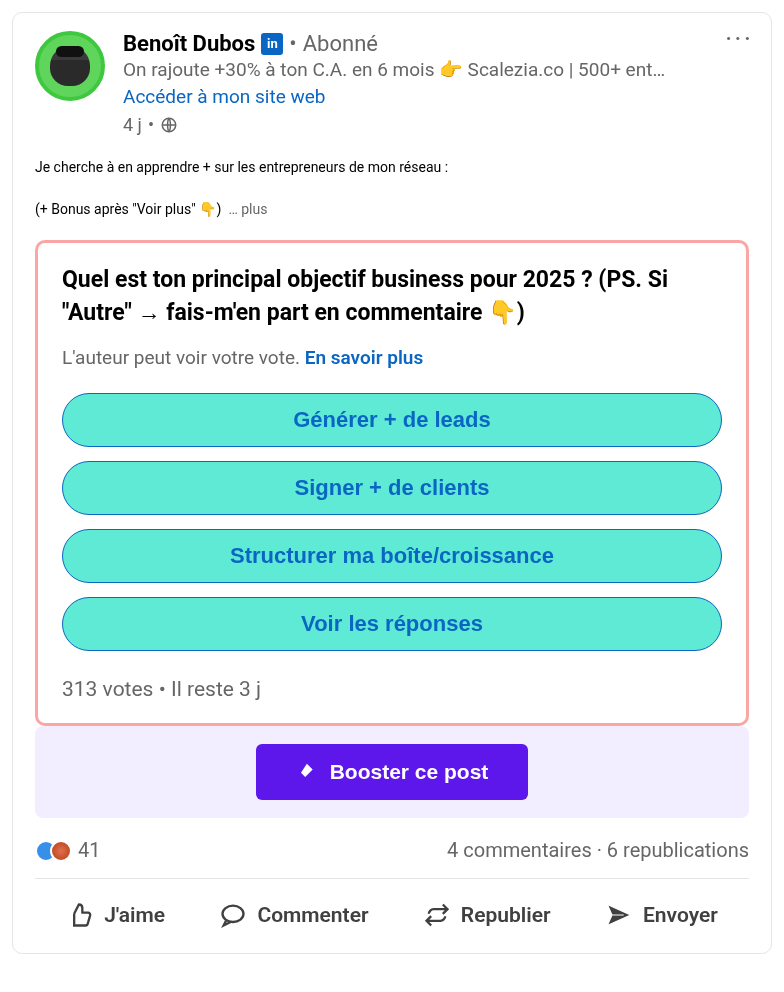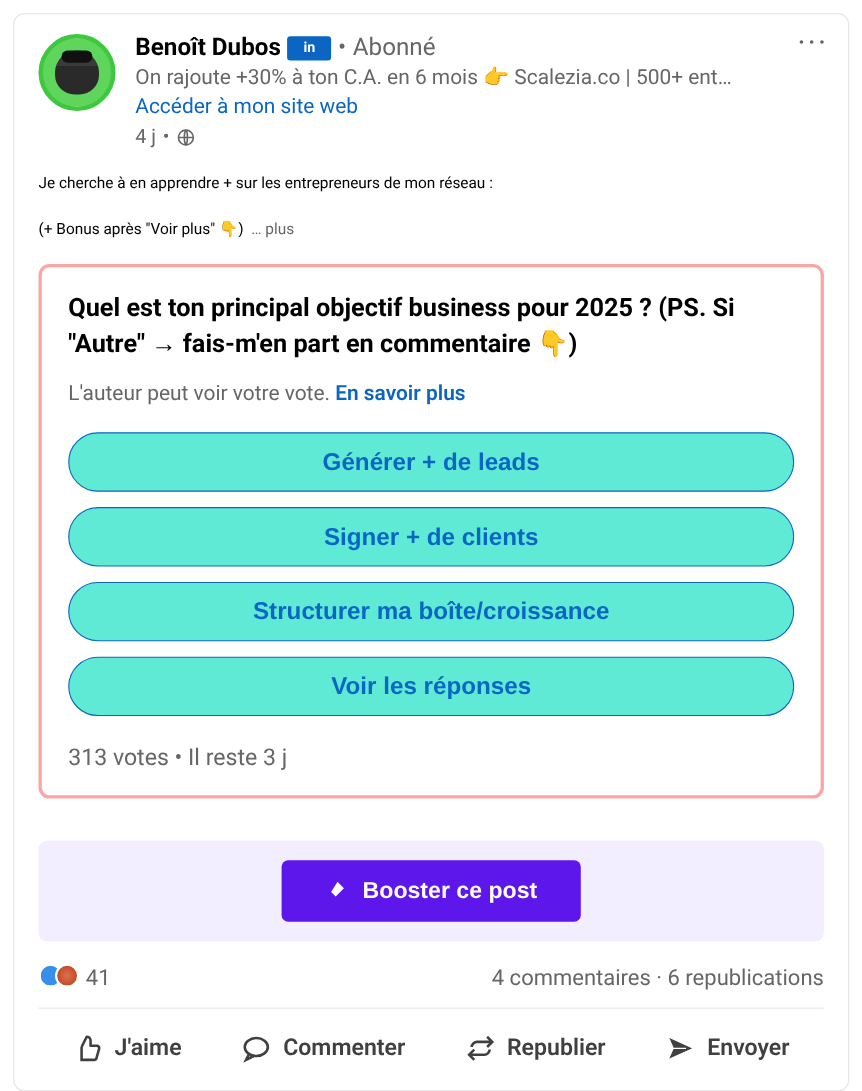--- a/index.html
+++ b/index.html
@@ -33,21 +33,21 @@
     .avatar::before{
       content:"";
       position:absolute; left:28%; top:18%; width:44%; height:18%;
       background:#111; border-radius:8px;
       z-index:2;
     }
     .head-info { margin-left: 18px; flex: 1; min-width: 0; }
     .name-line { display: flex; align-items: center; gap: 6px; font-size: 22px; }
     .name { font-weight: 700; color: #000; }
     .li-badge {
-      display:inline-flex; width:40px; height:22px; background:#0a66c2;
+      display:inline-flex; width:22px; height:22px; background:#0a66c2;
       color:#fff; font-size:13px; font-weight:700; align-items:center; justify-content:center;
       border-radius:3px;
     }
     .dot { color:#666; }
     .follower { color:#666; font-weight:400; }
     .headline { color:#666; font-size: 19px; margin-top: 2px; white-space: nowrap; overflow: hidden; text-overflow: ellipsis; }
     .site-link { color:#0a66c2; font-weight:400; font-size:19px; margin-top:4px; cursor:pointer; }
     .time-row { display:flex; align-items:center; gap:6px; color:#666; font-size:18px; margin-top:6px;}
     .globe-icon { width:18px; height:18px; }
     .more-button { position:absolute; right:-4px; top:-6px; color:#666; font-size:28px; letter-spacing:2px; cursor:pointer; line-height:1;}
@@ -61,34 +61,34 @@
     .poll-note { margin-top:16px; color:#666; font-size:19px;}
     .poll-note a { color:#0a66c2; font-weight:600; text-decoration:none; cursor:pointer;}
     .poll-options { margin-top:24px; display:flex; flex-direction:column; gap:14px;}
     .poll-option {
       border:1.5px solid #0a66c2; color:#0a66c2; background:#5eead4;
       border-radius: 28px; padding: 13px 10px; font-size:22px; font-weight:700;
       text-align:center; cursor:pointer;
     }
     .poll-stats { margin-top:26px; color:#666; font-size:21px;}
     .boost-wrap {
-      margin-top:38px; background:#f3eeff; border-radius:8px; padding:18px;
+      background:#f3eeff; border-radius:8px; padding:18px;
       display:flex; justify-content:center;
     }
     .boost-btn {
       background:#5e17eb; color:#fff; border:none; border-radius:6px;
       padding: 16px 40px; font-size:21px; font-weight:600; cursor:pointer;
       display:flex; align-items:center; gap:14px;
     }
     .boost-btn svg { width:20px; height:20px;}
     .reactions-row {
       display:flex; align-items:center; justify-content:space-between;
       margin-top:20px; font-size:20px; color:#666;
     }
-    .reactions-left { display:flex; align-items:flex-start; gap:6px;}
+    .reactions-left { display:flex; align-items:flex-end; gap:6px;}
     .reaction-icons { display:flex; }
     .reaction-icon {
       width:22px; height:22px; border-radius:50%; border:2px solid #fff;
       display:inline-block;
     }
     .reaction-icon.like { background: radial-gradient(circle, #378fe9 0%, #378fe9 100%); margin-right:-7px;}
     .reaction-icon.heart { background: radial-gradient(circle, #df704d 0%, #b83b18 100%);}
     .divider { border-top:1px solid #e5e5e5; margin-top:16px;}
     .actions-row {
       display:flex; justify-content:space-around; padding: 14px 4px 6px 4px;

